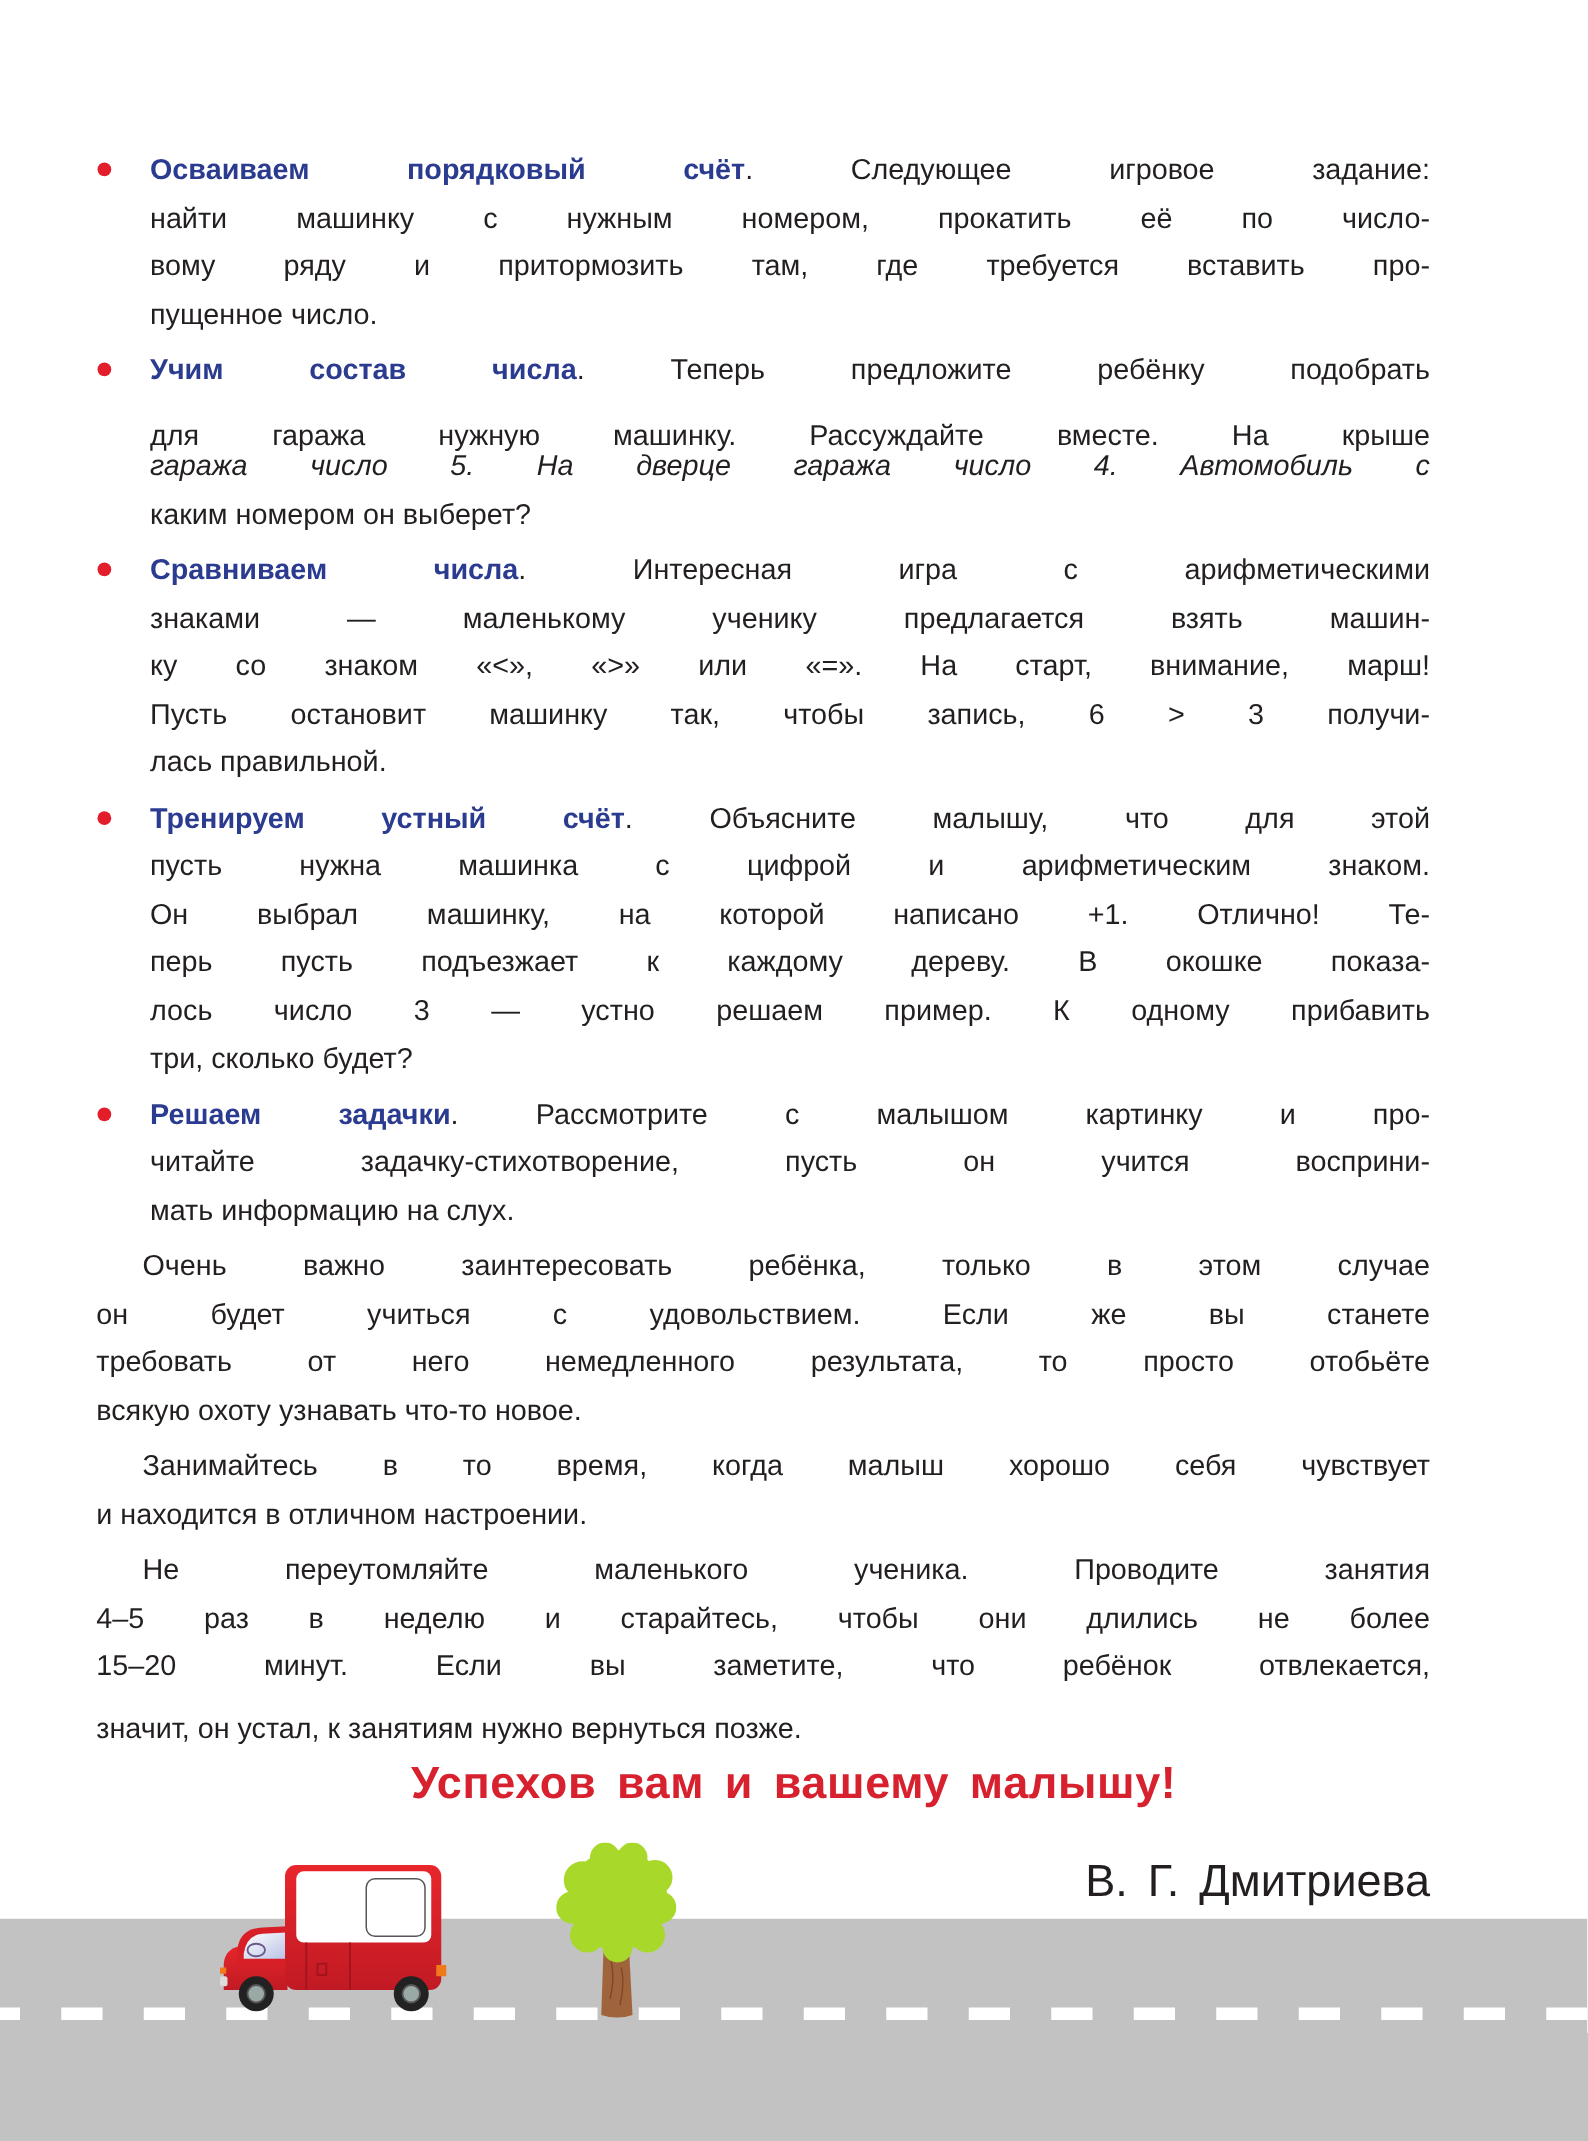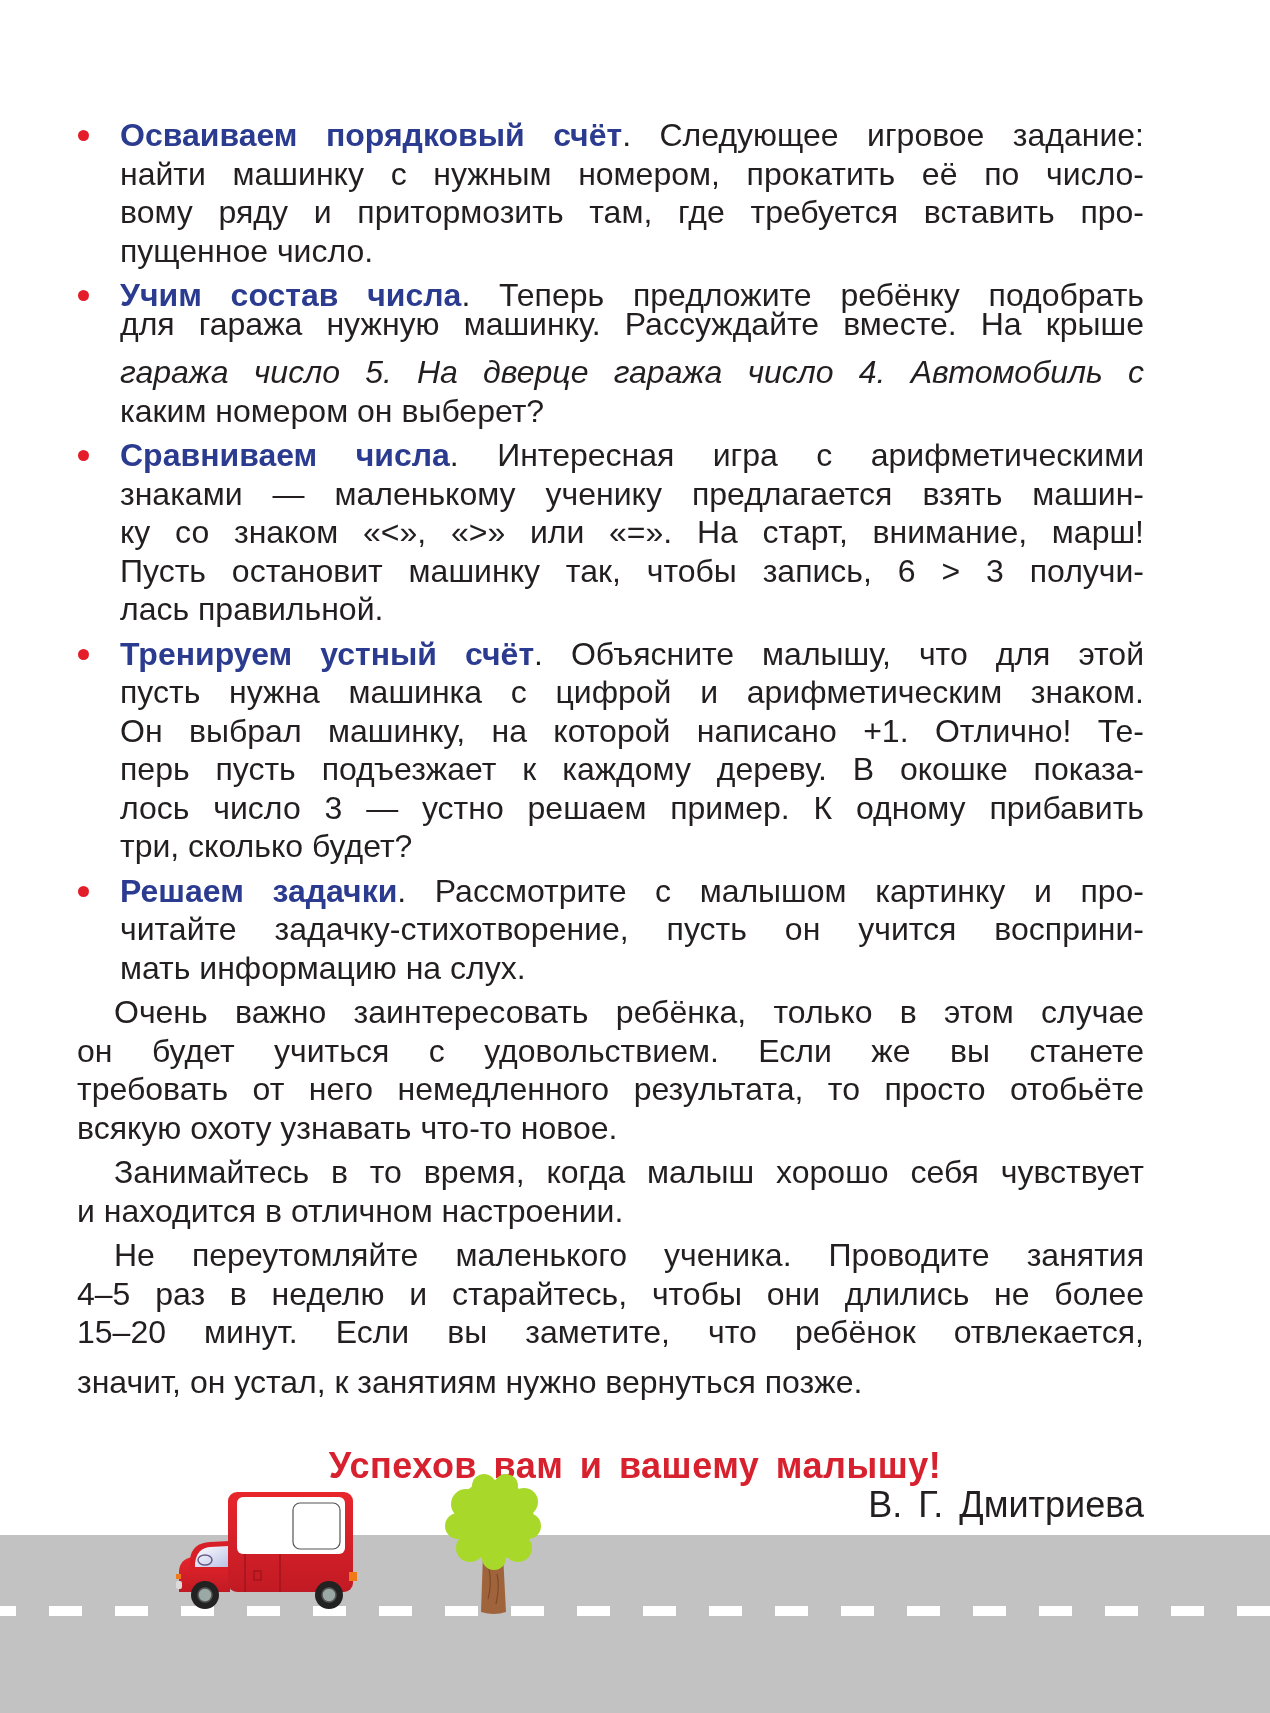--- a/index.html
+++ b/index.html
@@ -1,41 +1,41 @@
 <!DOCTYPE html>
 <html><head>
 <meta charset="utf-8">
 <style>
   html, body { margin: 0; padding: 0; background: #ffffff; }
   body { width: 1270px; height: 1713px; position: relative; overflow: hidden;
          font-family: "Liberation Sans", sans-serif; color: #231f20; }
-  .line { position: absolute; font-size: 32px; line-height: 30px; height: 30px;
+  .line { position: absolute; font-size: 23px; line-height: 30px; height: 30px;
           white-space: nowrap; text-align: justify; text-align-last: justify;
           transform: scaleX(1); }
   .line.last { text-align-last: left; }
   .term { color: #2b3b8f; font-weight: bold; }
   .dot { position: absolute; width: 11px; height: 11px; border-radius: 50%; background: #e31e2a; }
   .heading { position: absolute; left: 0; width: 1270px; top: 1405px; text-align: center;
-             font-weight: bold; font-size: 36px; color: #d7212e; letter-spacing: 0.5px; word-spacing: 6px; margin-top: 40px; }
+             font-weight: bold; font-size: 36px; color: #d7212e; letter-spacing: 0.5px; word-spacing: 6px; }
   .author { position: absolute; right: 126px; top: 1484px; font-size: 36px; word-spacing: 6px; }
   .road { position: absolute; left: 0; top: 1535px; width: 1270px; height: 178px; background: #c2c2c2; }
   .dash { position: absolute; top: 71px; height: 10px; width: 33px; background: #ffffff; }
 </style>
 </head>
 <body>
 
 <div id="content">
     <div class="dot" style="left: 78px; top: 130px;"></div>
     <div class="line" style="left: 120px; width: 1024px; top: 120px;"><span class="term">Осваиваем порядковый счёт</span>. <span>Следующее игровое задание:</span></div>
     <div class="line" style="left: 120px; width: 1024px; top: 158.5px;">найти машинку с нужным номером, прокатить её по число-</div>
     <div class="line" style="left: 120px; width: 1024px; top: 197px;">вому ряду и притормозить там, где требуется вставить про-</div>
     <div class="line last" style="left: 120px; width: 1024px; top: 235.5px;">пущенное число.</div>
     <div class="dot" style="left: 78px; top: 290px;"></div>
     <div class="line" style="left: 120px; width: 1024px; top: 280px;"><span class="term">Учим состав числа</span>. <span>Теперь предложите ребёнку подобрать</span></div>
-    <div class="line" style="left: 120px; width: 1024px; top: 309px;">для гаража нужную машинку. Рассуждайте вместе. На крыше</div>
+    <div class="line" style="left: 120px; width: 1024px; top: 333px;">для гаража нужную машинку. Рассуждайте вместе. На крыше</div>
     <div class="line" style="left: 120px; width: 1024px; top: 357px; font-style: italic;">гаража число 5. На дверце гаража число 4. Автомобиль с</div>
     <div class="line last" style="left: 120px; width: 1024px; top: 395.5px;">каким номером он выберет?</div>
     <div class="dot" style="left: 78px; top: 450px;"></div>
     <div class="line" style="left: 120px; width: 1024px; top: 440px;"><span class="term">Сравниваем числа</span>. <span>Интересная игра с арифметическими</span></div>
     <div class="line" style="left: 120px; width: 1024px; top: 478.5px;">знаками — маленькому ученику предлагается взять машин-</div>
     <div class="line" style="left: 120px; width: 1024px; top: 517px;">ку со знаком «&lt;», «&gt;» или «=». На старт, внимание, марш!</div>
     <div class="line" style="left: 120px; width: 1024px; top: 555.5px;">Пусть остановит машинку так, чтобы запись, 6 &gt; 3 получи-</div>
     <div class="line last" style="left: 120px; width: 1024px; top: 594px;">лась правильной.</div>
     <div class="dot" style="left: 78px; top: 648.5px;"></div>
     <div class="line" style="left: 120px; width: 1024px; top: 638.5px;"><span class="term">Тренируем устный счёт</span>. <span>Объясните малышу, что для этой</span></div>

